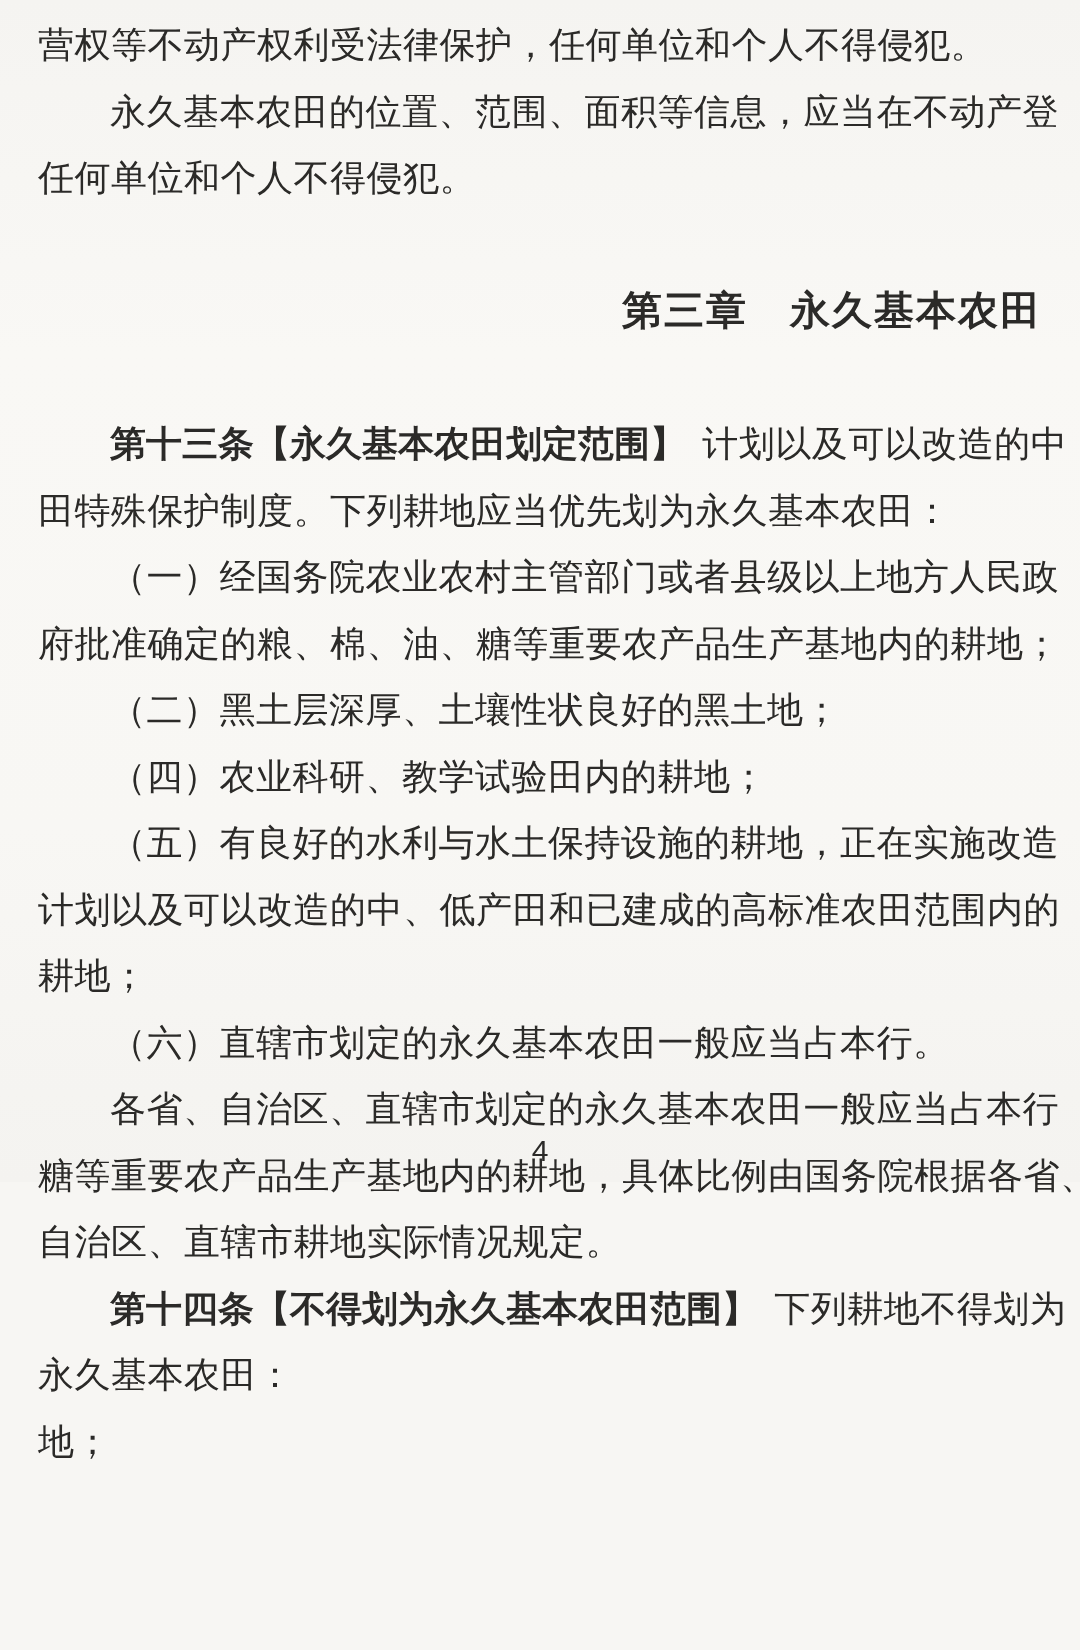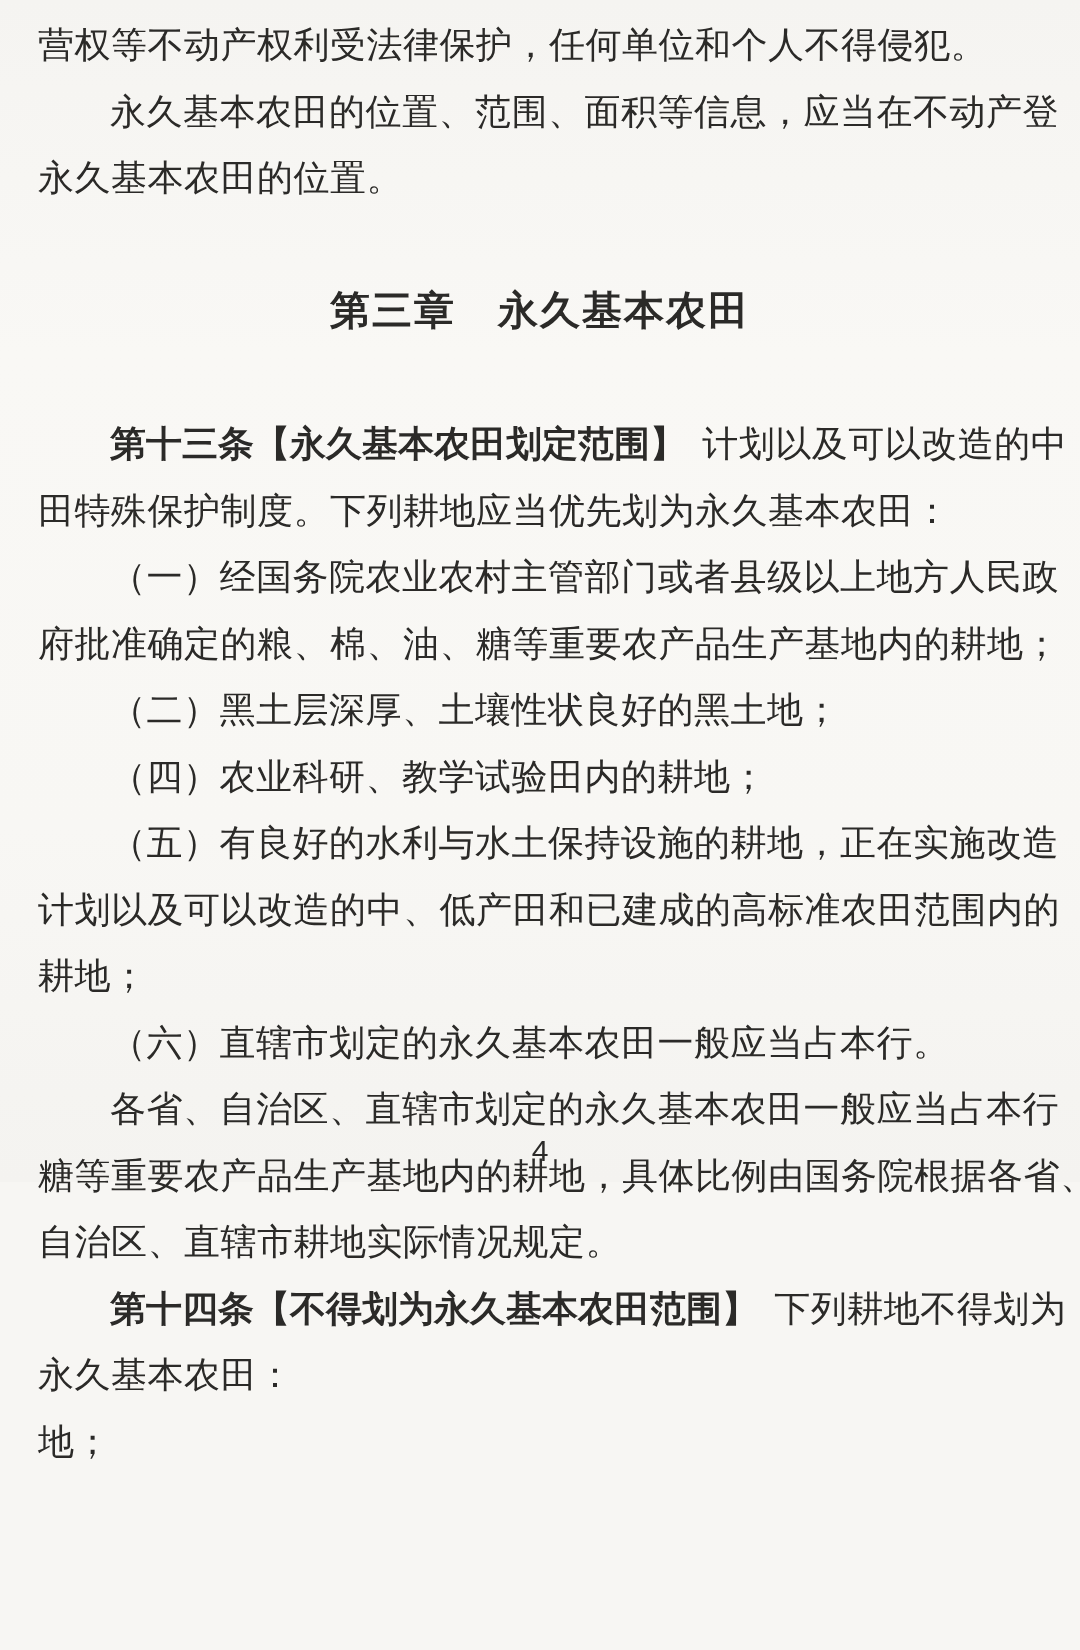--- a/index.html
+++ b/index.html
@@ -27,21 +27,21 @@
     white-space: nowrap;
     letter-spacing: 0.5px;
   }
   .line.indent {
     padding-left: 72px;
   }
   .line.spacer {
     
   }
   .chapter {
-    text-align: center;
+    text-align: right;
     font-weight: bold;
     font-size: 40px;
     letter-spacing: 2px;
     height: 66.5px;
     line-height: 66.5px;
   }
   .article-label {
     font-family: Liberation Sans, sans-serif;
     font-weight: bold;
     margin-right: 0.45em;
@@ -57,21 +57,21 @@
     font-family: "Liberation Sans", "DejaVu Sans", sans-serif;
   }
 </style>
 </head>
 <body style="color: rgb(43, 42, 40); background-color: rgb(247, 246, 243);">
 
 <div class="page">
   <div>
       <div class="line body"><span>营权等不动产权利受法律保护，任何单位和个人不得侵犯。</span></div>
       <div class="line body indent"><span>永久基本农田的位置、范围、面积等信息，应当在不动产登</span></div>
-      <div class="line body"><span>永久基本农田的位置。</span></div>
+      <div class="line body"><span>任何单位和个人不得侵犯。</span></div>
       <div class="line spacer"></div>
       <div class="chapter">第三章　永久基本农田</div>
       <div class="line spacer"></div>
       <div class="line body indent"><span class="article-label">第十三条【永久基本农田划定范围】</span><span>计划以及可以改造的中</span></div>
       <div class="line body"><span>田特殊保护制度。下列耕地应当优先划为永久基本农田：</span></div>
       <div class="line body indent"><span>（一）经国务院农业农村主管部门或者县级以上地方人民政</span></div>
       <div class="line body"><span>府批准确定的粮、棉、油、糖等重要农产品生产基地内的耕地；</span></div>
       <div class="line body indent"><span>（二）黑土层深厚、土壤性状良好的黑土地；</span></div>
       <div class="line body indent"><span>（四）农业科研、教学试验田内的耕地；</span></div>
       <div class="line body indent"><span>（五）有良好的水利与水土保持设施的耕地，正在实施改造</span></div>

